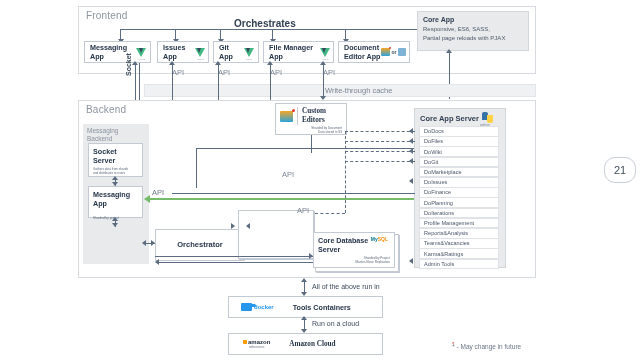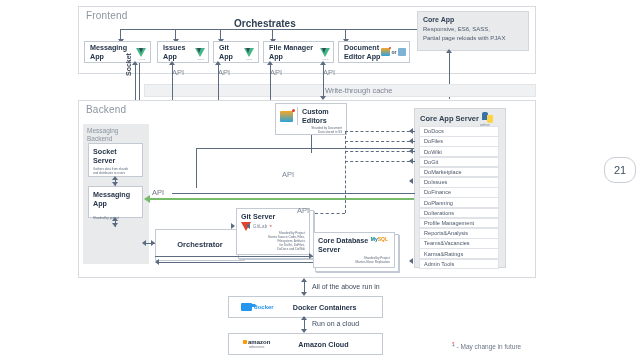--- a/index.html
+++ b/index.html
@@ -186,44 +186,31 @@
   <div class="ln h" style="left:145px;top:243px;width:10px;"></div>
   <div class="ahead al" style="left:142px;top:240px;"></div>
   <div class="ahead ar" style="left:151px;top:240px;"></div>
 
   <div class="node" style="left:275px;top:103px;width:72px;height:32px;display:block;padding:3px 4px;">
     <div style="display:flex;align-items:center;gap:4px;">
       <div style="width:13px;height:11px;background:linear-gradient(#f6a623,#2aa3dd);border-radius:1px;position:relative;flex:none;">
         <div style="position:absolute;right:-2px;top:-2px;width:3px;height:3px;background:#e03b2f;border-radius:50%;"></div>
       </div>
       <div style="border-left:1px solid #c3cad3;padding-left:4px;">
-        <div class="txt" style="padding-left:0;">Custom
+        <div class="txt" style="padding-left:0;font-family:Liberation Serif, serif;">Custom
 Editors</div>
       </div>
     </div>
     <div class="sub" style="white-space:pre-line;text-align:right;margin-top:1px;">Sharded by Document
 Data stored in S3</div>
   </div>
 
   <div class="stack" style="left:236px;top:208px;width:80px;height:52px;">
     <div class="s1" style="left:3px;top:3px;width:74px;height:47px;"></div>
     <div class="s2" style="left:1.5px;top:1.5px;width:74px;height:47px;"></div>
-  </div>
-  <div class="node" style="left:236px;top:208px;width:74px;height:47px;display:block;padding:3px 4px;">
-    <div class="txt" style="padding-left:0;">Git Server</div>
-    <div style="display:flex;align-items:center;gap:2px;margin-top:1px;">
-      <div style="width:0;height:0;border-left:5px solid transparent;border-right:5px solid transparent;border-top:9px solid #e2432a;"></div>
-      <span class="logo-mini" style="font-size:4.5px;color:#7a8795;">GitLab</span>
-      <span class="red-ast">*</span>
-    </div>
-    <div class="sub" style="white-space:pre-line;text-align:right;margin-top:0px;">Sharded by Project
-Stores Source Code, Files,
-Filesystem, Artifacts
-for DoGit, DoFiles,
-DoDocs and DoWiki</div>
   </div>
   <div class="ln h" style="left:245px;top:226px;width:-1px;"></div>
   <div class="ahead al" style="left:246px;top:223px;"></div>
   <div class="ahead ar" style="left:231px;top:223px;"></div>
   <div class="ln h" style="left:248px;top:226px;width:-2px;"></div>
 
   <div class="stack" style="left:313px;top:232px;width:88px;height:42px;">
     <div class="s1" style="left:3px;top:3px;width:82px;height:36px;"></div>
     <div class="s2" style="left:1.5px;top:1.5px;width:82px;height:36px;"></div>
   </div>
@@ -293,37 +280,37 @@
   <div class="ahead au" style="left:301px;top:278px;"></div>
   <div class="ahead ad" style="left:301px;top:292px;"></div>
 
   <div class="node" style="left:228px;top:296px;width:155px;height:22px;">
     <div style="margin-left:12px;display:flex;align-items:center;gap:2px;">
       <div style="width:11px;height:8px;background:#2496ed;border-radius:1px;position:relative;">
         <div style="position:absolute;right:-4px;top:1px;width:5px;height:3px;background:#2496ed;border-radius:2px;"></div>
       </div>
       <span style="font-size:6px;color:#2496ed;font-weight:bold;">docker</span>
     </div>
-    <div class="txt" style="margin-left:14px;">Docker Containers</div>
+    <div class="txt" style="margin-left:14px;">Tools Containers</div>
   </div>
 
   <div class="lbl-dark" style="left:312px;top:320px;font-size:7px;color:#3c4a5c;">Run on a cloud</div>
   <div class="ln v" style="left:304px;top:319px;height:13px;"></div>
   <div class="ahead au" style="left:301px;top:316px;"></div>
   <div class="ahead ad" style="left:301px;top:329px;"></div>
 
   <div class="node" style="left:228px;top:333px;width:155px;height:22px;">
     <div style="margin-left:14px;display:flex;flex-direction:column;align-items:center;">
       <div style="display:flex;align-items:center;gap:1px;">
         <div style="width:4px;height:4px;background:#f90;border-radius:1px;"></div>
         <span style="font-size:6px;color:#232f3e;font-weight:bold;">amazon</span>
       </div>
       <span style="font-size:2.8px;color:#6b7686;">webservices</span>
     </div>
-    <div class="txt" style="margin-left:23px;">Amazon Cloud</div>
+    <div class="txt" style="margin-left:14px;font-family:Liberation Serif, serif;">Amazon Cloud</div>
   </div>
 
   <div style="position:absolute;left:452px;top:341px;font-size:6.5px;color:#6b7686;">
     <span class="red-ast">*</span>
     <span style="margin-left:-4px;">* - May change in future</span>
   </div>
 
   <div class="badge" style="left:604px;top:157px;width:30px;height:24px;">
     <span>21</span>
   </div>

